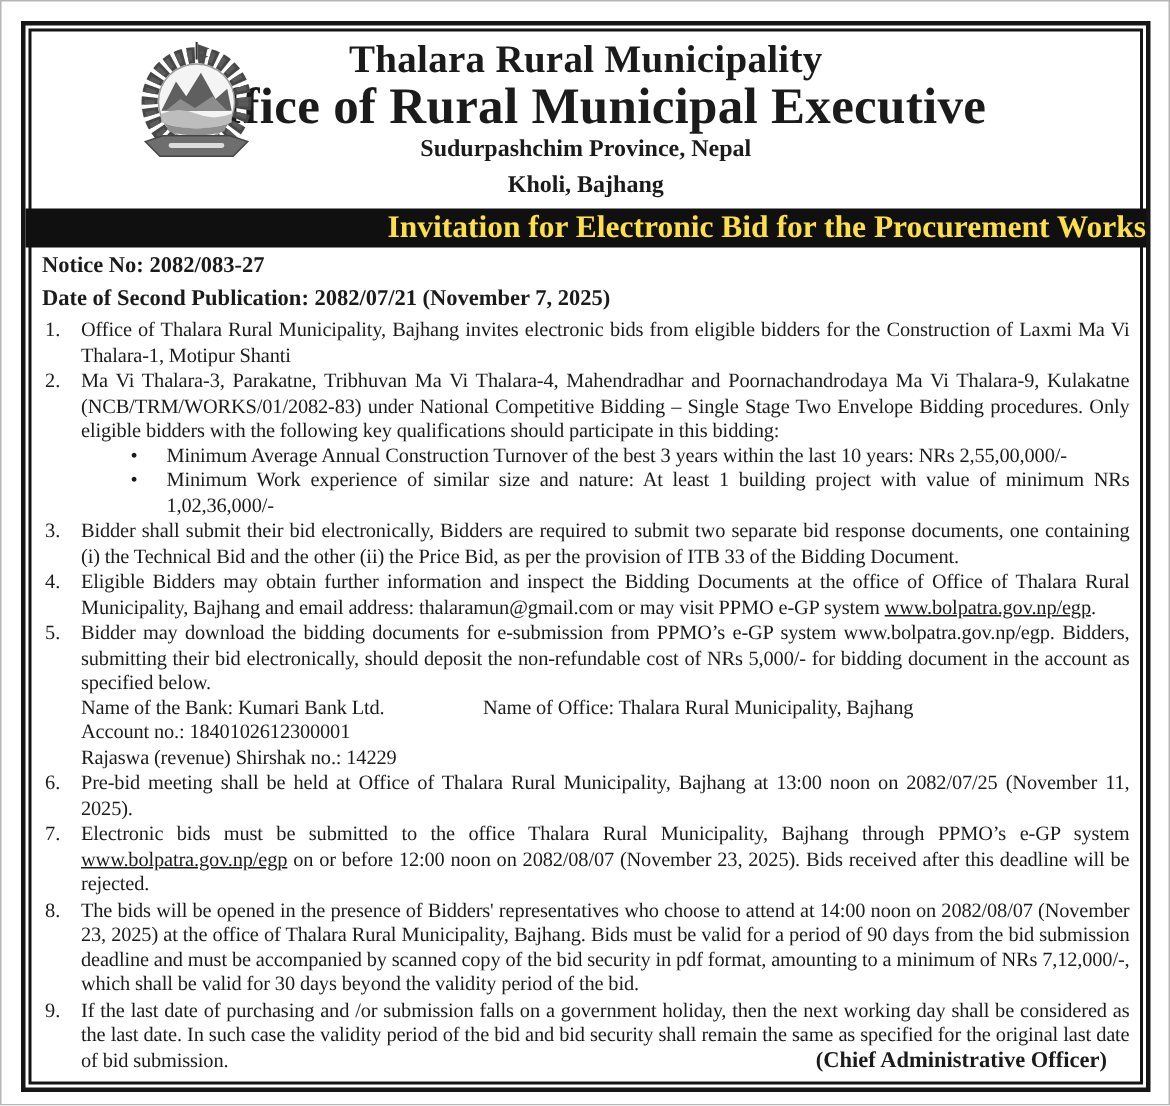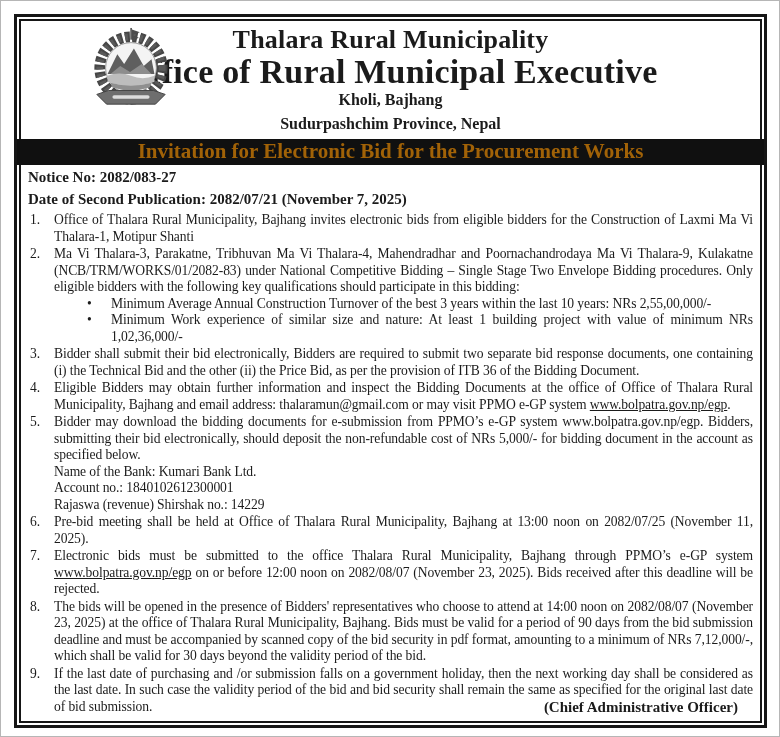--- a/index.html
+++ b/index.html
@@ -88,25 +88,25 @@
 
             <path d="M21 50 Q33 45 45 50 T69 50 L69 56 Q45 64 21 56 Z" fill="#bdbdbd"></path>
             <path d="M24 57 Q45 63 66 57 L64 62 Q45 68 26 62 Z" fill="#8f8f8f"></path>
 
             <path d="M10 69 L22 65 L68 65 L80 69 L70 79 L20 79 Z" fill="#6e6e6e" stroke="#444444" stroke-width="1"></path>
             <rect x="26" y="70" width="38" height="3.4" rx="1.7" fill="#dcdcdc"></rect>
           </svg>
         </div>
         <div class="org-name">Thalara Rural Municipality</div>
         <div class="office-name">Office of Rural Municipal Executive</div>
+        <div class="addr">Sudurpashchim Province, Nepal</div>
         <div class="addr">Kholi, Bajhang</div>
-        <div class="addr">Sudurpashchim Province, Nepal</div>
       </div>
 
-      <div class="banner" style="background: rgb(16, 16, 16); color: #a16207;">Invitation for Electronic Bid for the Procurement Works</div>
+      <div class="banner" style="background: rgb(16, 16, 16); color: #fde047; text-align: right;">Invitation for Electronic Bid for the Procurement Works</div>
 
       <div class="notice-no">Notice No: 2082/083-27</div>
       <div class="pub-date">Date of Second Publication: 2082/07/21 (November 7, 2025)</div>
 
       <div class="notice-list">
           <div class="list-row">
             <div class="num">1.</div>
             <div class="item-body">
               <div class="item-text"><span>Office of Thalara Rural Municipality, Bajhang invites electronic bids from eligible bidders for the Construction of Laxmi Ma Vi Thalara-1, Motipur Shanti</span></div>
             </div>
@@ -121,35 +121,36 @@
               </div>
               <div class="bullet-row">
                 <span class="bullet-marker">•</span>
                 <span class="bullet-text">Minimum Work experience of similar size and nature: At least 1 building project with value of minimum NRs 1,02,36,000/-</span>
               </div>
             </div>
           </div>
           <div class="list-row">
             <div class="num">3.</div>
             <div class="item-body">
-              <div class="item-text"><span>Bidder shall submit their bid electronically, Bidders are required to submit two separate bid response documents, one containing (i) the Technical Bid and the other (ii) the Price Bid, as per the provision of ITB 36 of the Bidding Document.</span></div>
+              <div class="item-text"><span>Bidder shall submit their bid electronically, Bidders are required to submit two separate bid response documents, one containing (i) the Technical Bid and the other (ii) the Price Bid, as per the provision of ITB 33 of the Bidding Document.</span></div>
             </div>
           </div>
           <div class="list-row">
             <div class="num">4.</div>
             <div class="item-body">
               <div class="item-text"><span>Eligible Bidders may obtain further information and inspect the Bidding Documents at the office of Office of Thalara Rural Municipality, Bajhang and email address: thalaramun@gmail.com or may visit PPMO e-GP system </span><span class="link">www.bolpatra.gov.np/egp</span><span>.</span></div>
             </div>
           </div>
           <div class="list-row">
             <div class="num">5.</div>
             <div class="item-body">
               <div class="item-text"><span>Bidder may download the bidding documents for e-submission from PPMO’s e-GP system www.bolpatra.gov.np/egp. Bidders, submitting their bid electronically, should deposit the non-refundable cost of NRs 5,000/- for bidding document in the account as specified below.</span></div>
               <div class="bank-row">
                 <span class="bank-left">Name of the Bank: Kumari Bank Ltd.</span>
+                <span class="bank-right">Name of Office: Thalara Rural Municipality, Bajhang</span>
               </div>
               <div class="bank-row">
                 <span class="bank-left">Account no.: 1840102612300001</span>
               </div>
               <div class="bank-row">
                 <span class="bank-left">Rajaswa (revenue) Shirshak no.: 14229</span>
                 <span class="bank-right"></span>
               </div>
             </div>
           </div>

